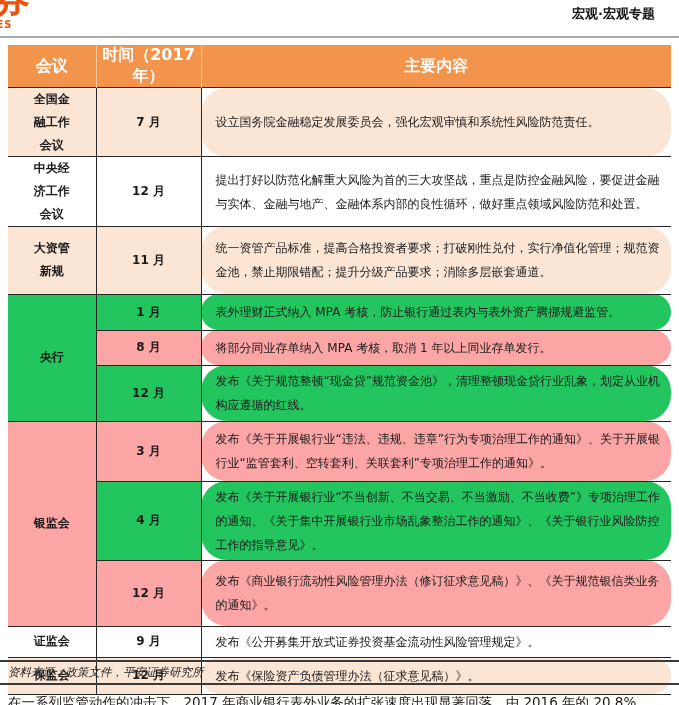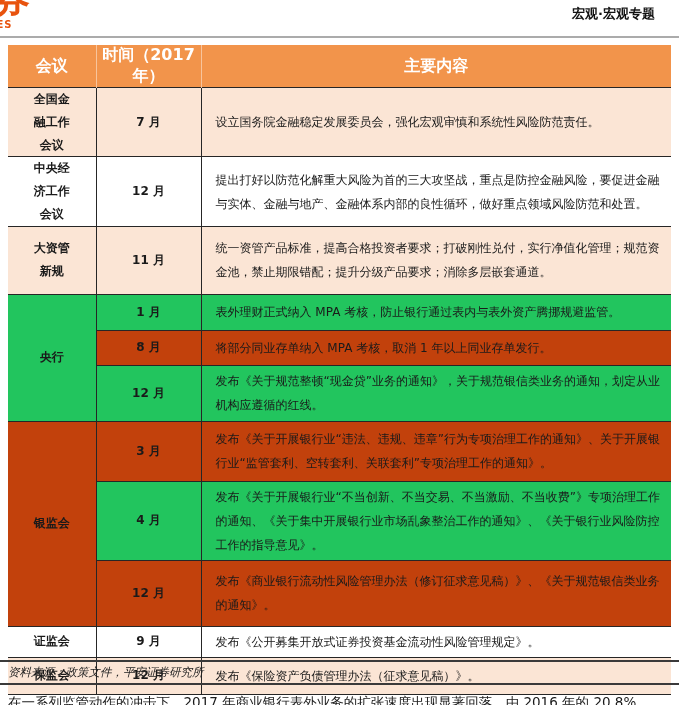--- a/index.html
+++ b/index.html
@@ -59,24 +59,25 @@
   td.v { border-left: 1.5px solid #262626; }
 
   td.meeting {
     text-align: center; font-weight: bold;
     padding: 0 24px; line-height: 1.9;
   }
   td.time { text-align: center; font-weight: bold; }
   td.content {
     padding: 3px 10px 3px 14px;
     line-height: 2.0;
+    border-radius: 26px;
   }
   tr.peach > .bg { background: #FBE5D5; }
   tr.white > .bg { background: #ffffff; }
-  td.cell-peach { background: #c2410c; }
+  td.cell-peach { background: #fca5a5; }
   td.cell-white { background: #22c55e; }
   table.policy tbody tr:last-child td { border-bottom: 1.5px solid #262626; }
 
   
   .source-block {
     position: absolute; left: 0; top: 660px; width: 679px;
   }
   .source-rule { width: 679px; height: 1.5px; background: #3a3a3a; }
   .source-text {
     font-style: italic; font-size: 11.5px; color: #222;
@@ -135,21 +136,21 @@
       <td class="meeting cell-white" rowspan="3">央行</td>
       <td class="time v cell-white">1 月</td>
       <td class="content v cell-white">表外理财正式纳入 MPA 考核，防止银行通过表内与表外资产腾挪规避监管。</td>
     </tr>
     <tr class="peach" style="height:35px">
       <td class="time v cell-peach">8 月</td>
       <td class="content v cell-peach">将部分同业存单纳入 MPA 考核，取消 1 年以上同业存单发行。</td>
     </tr>
     <tr class="white" style="height:56px">
       <td class="time v cell-white">12 月</td>
-      <td class="content v cell-white">发布《关于规范整顿“现金贷”业务的通知》，关于规范银信类业务的通知，划定从业机构应遵循的红线。</td>
+      <td class="content v cell-white">发布《关于规范整顿“现金贷”规范资金池》，清理整顿现金贷行业乱象，划定从业机构应遵循的红线。</td>
     </tr>
     <tr class="peach" style="height:60px">
       <td class="meeting cell-peach" rowspan="3">银监会</td>
       <td class="time v cell-peach">3 月</td>
       <td class="content v cell-peach">发布《关于开展银行业“违法、违规、违章”行为专项治理工作的通知》、关于开展银行业“监管套利、空转套利、关联套利”专项治理工作的通知》。</td>
     </tr>
     <tr class="white" style="height:72px">
       <td class="time v cell-white">4 月</td>
       <td class="content v cell-white">发布《关于开展银行业“不当创新、不当交易、不当激励、不当收费”》专项治理工作的通知、《关于集中开展银行业市场乱象整治工作的通知》、《关于银行业风险防控工作的指导意见》。</td>
     </tr>

